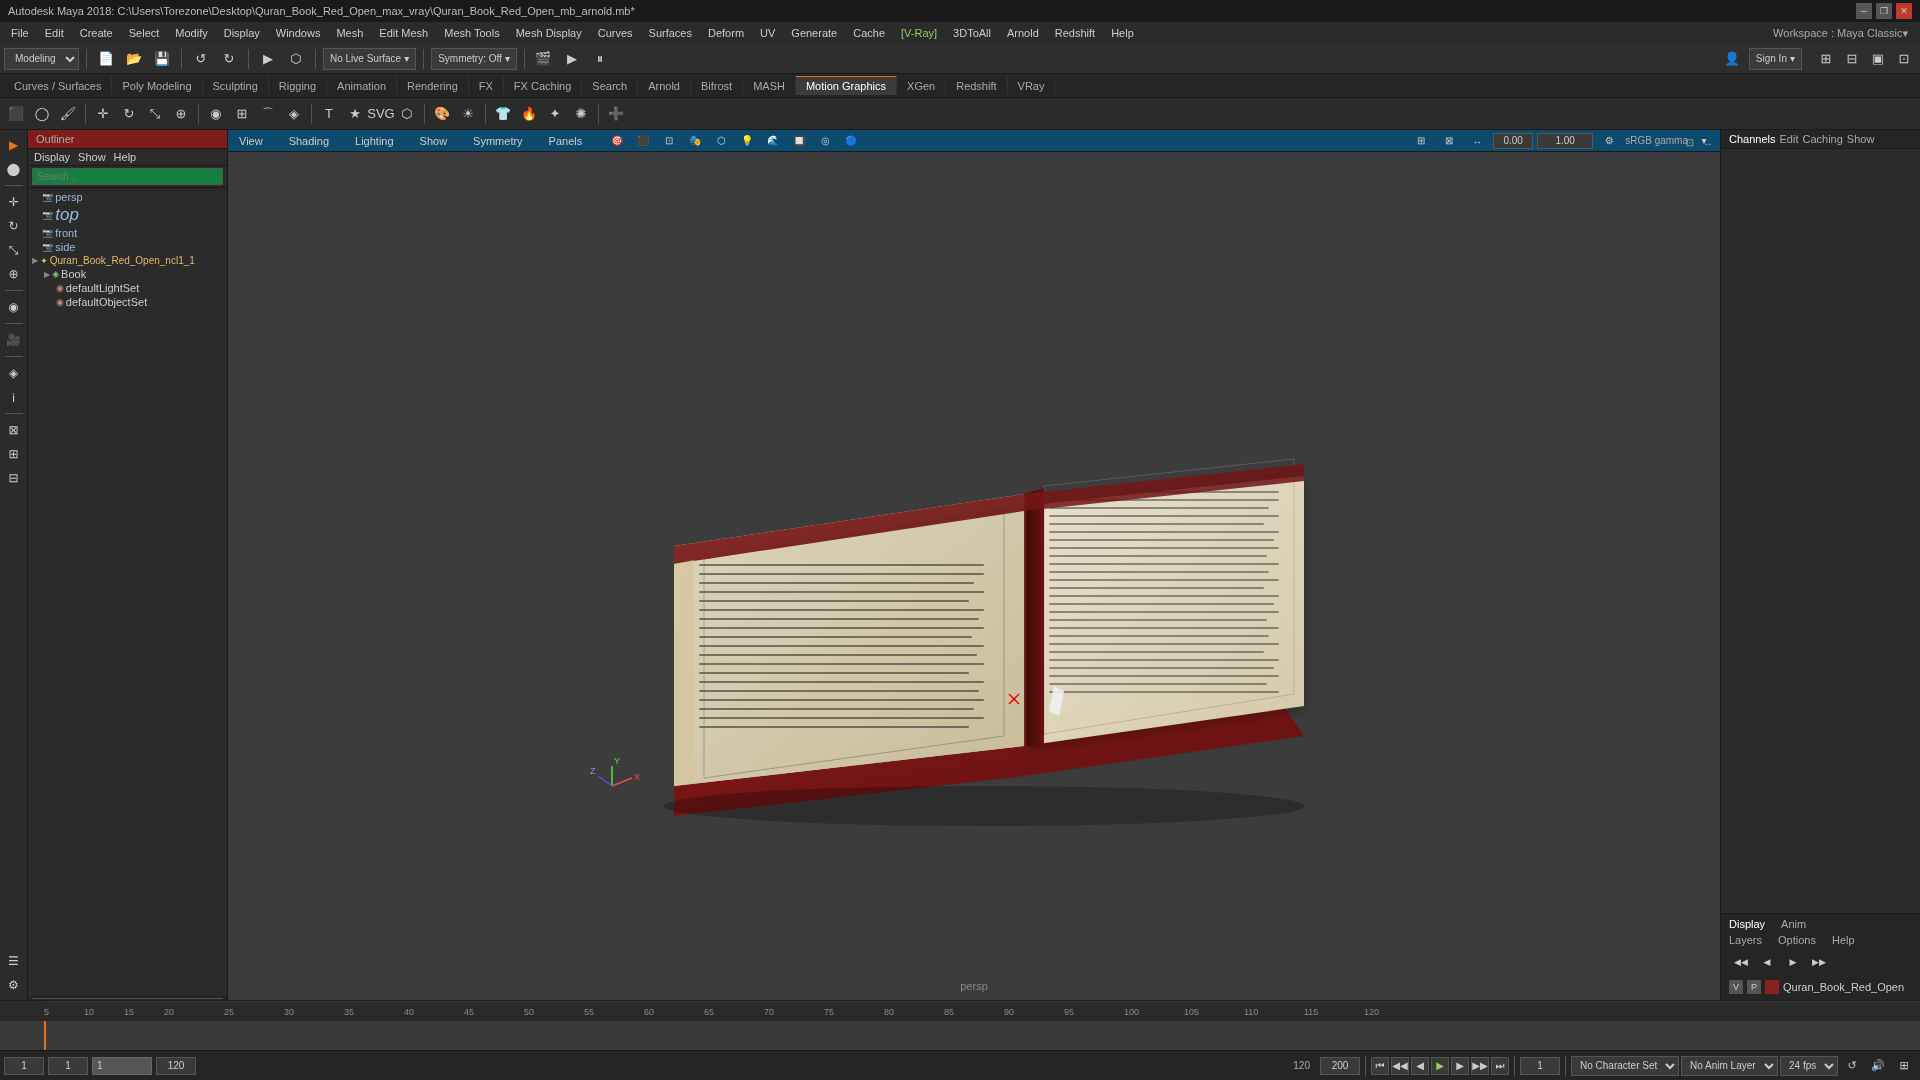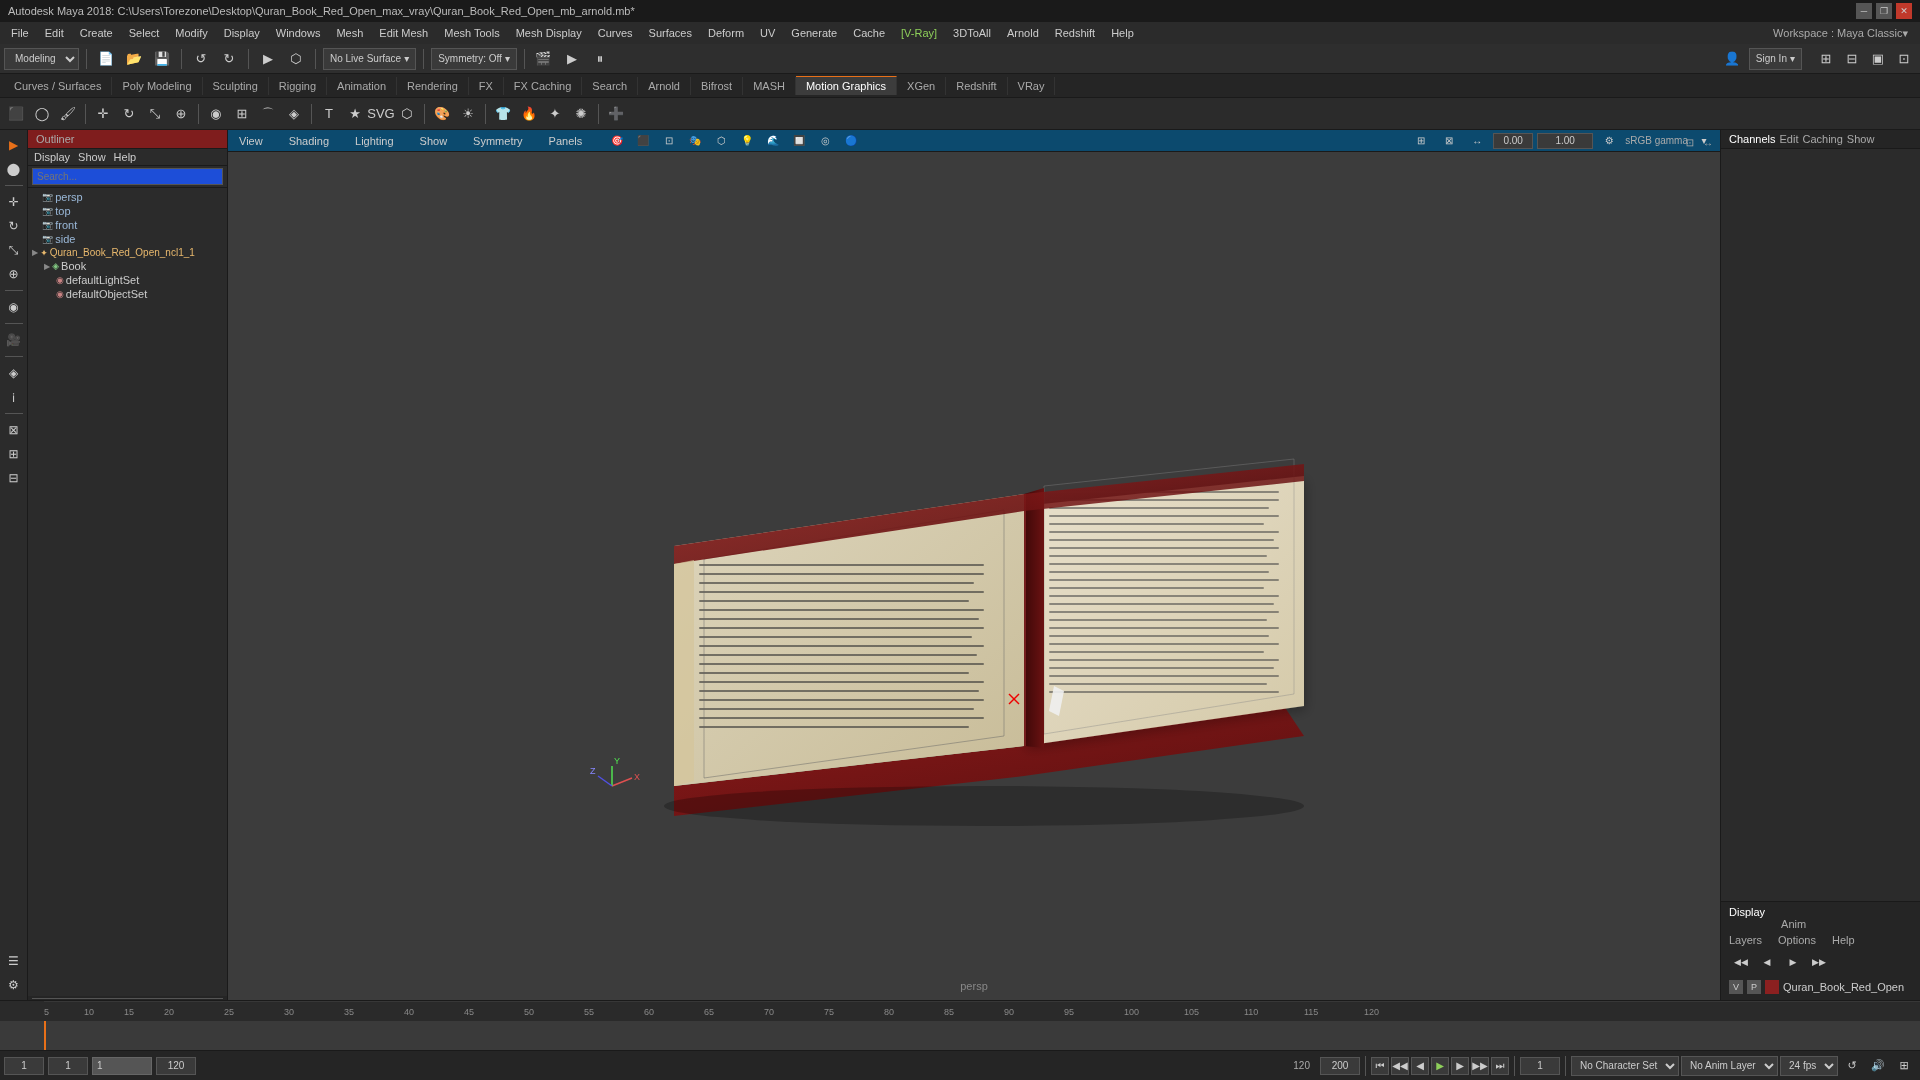--- a/index.html
+++ b/index.html
@@ -269,32 +269,32 @@
   <div id="outliner" style="height: 870px;">
     <div id="outliner-header">
       <span>Outliner</span>
     </div>
     <div style="display:flex; gap:8px; padding:2px 6px; border-bottom:1px solid #1a1a1a;">
       <span style="font-size:11px;color:#ccc;cursor:pointer;">Display</span>
       <span style="font-size:11px;color:#ccc;cursor:pointer;">Show</span>
       <span style="font-size:11px;color:#ccc;cursor:pointer;">Help</span>
     </div>
     <div id="outliner-search">
-      <input type="text" placeholder="Search..." style="width: 100%; background: #1d4ed8; border: 1px solid rgb(85, 85, 85); color: rgb(204, 204, 204); padding: 2px 4px; font-size: 10px;">
+      <input type="text" placeholder="Search..." style="width: 100%; background: #15803d; border: 1px solid rgb(85, 85, 85); color: rgb(204, 204, 204); padding: 2px 4px; font-size: 10px;">
     </div>
     <div id="outliner-tree">
       <div class="tree-item">
         <span style="width:8px;display:inline-block;"></span>
         <span style="font-size:9px;color:#6aafe6;">📷</span>
         <span style="color:#9ab8d8;font-size:11px;">persp</span>
       </div>
       <div class="tree-item">
         <span style="width:8px;display:inline-block;"></span>
         <span style="font-size:9px;color:#6aafe6;">📷</span>
-        <span style="color:#9ab8d8;font-size:11px;">top</span>
+        <span style="color:#9ab8d8;font-size:17px;font-style:italic;">top</span>
       </div>
       <div class="tree-item">
         <span style="width:8px;display:inline-block;"></span>
         <span style="font-size:9px;color:#6aafe6;">📷</span>
         <span style="color:#9ab8d8;font-size:11px;">front</span>
       </div>
       <div class="tree-item">
         <span style="width:8px;display:inline-block;"></span>
         <span style="font-size:9px;color:#6aafe6;">📷</span>
         <span style="color:#9ab8d8;font-size:11px;">side</span>
@@ -522,21 +522,21 @@
         <span style="font-size:11px;color:#aaa;cursor:pointer;">Caching</span>
         <span style="font-size:11px;color:#aaa;cursor:pointer;">Show</span>
       </div>
     </div>
 
     <div style="flex:1;"></div>
 
     <div id="display-anim">
       <div id="display-anim-tabs">
         <span class="da-tab active">Display</span>
-        <span class="da-tab" style="margin-left:8px;margin-top:12px;">Anim</span>
+        <span class="da-tab" style="margin-left:8px;">Anim</span>
       </div>
       <div id="layers-header">
         <span>Layers</span>
         <span>Options</span>
         <span>Help</span>
       </div>
 
       <div style="display:flex;gap:2px;margin-bottom:4px;">
         <div class="icon-btn" style="font-size:9px;">◀◀</div>
         <div class="icon-btn" style="font-size:9px;">◀</div>

